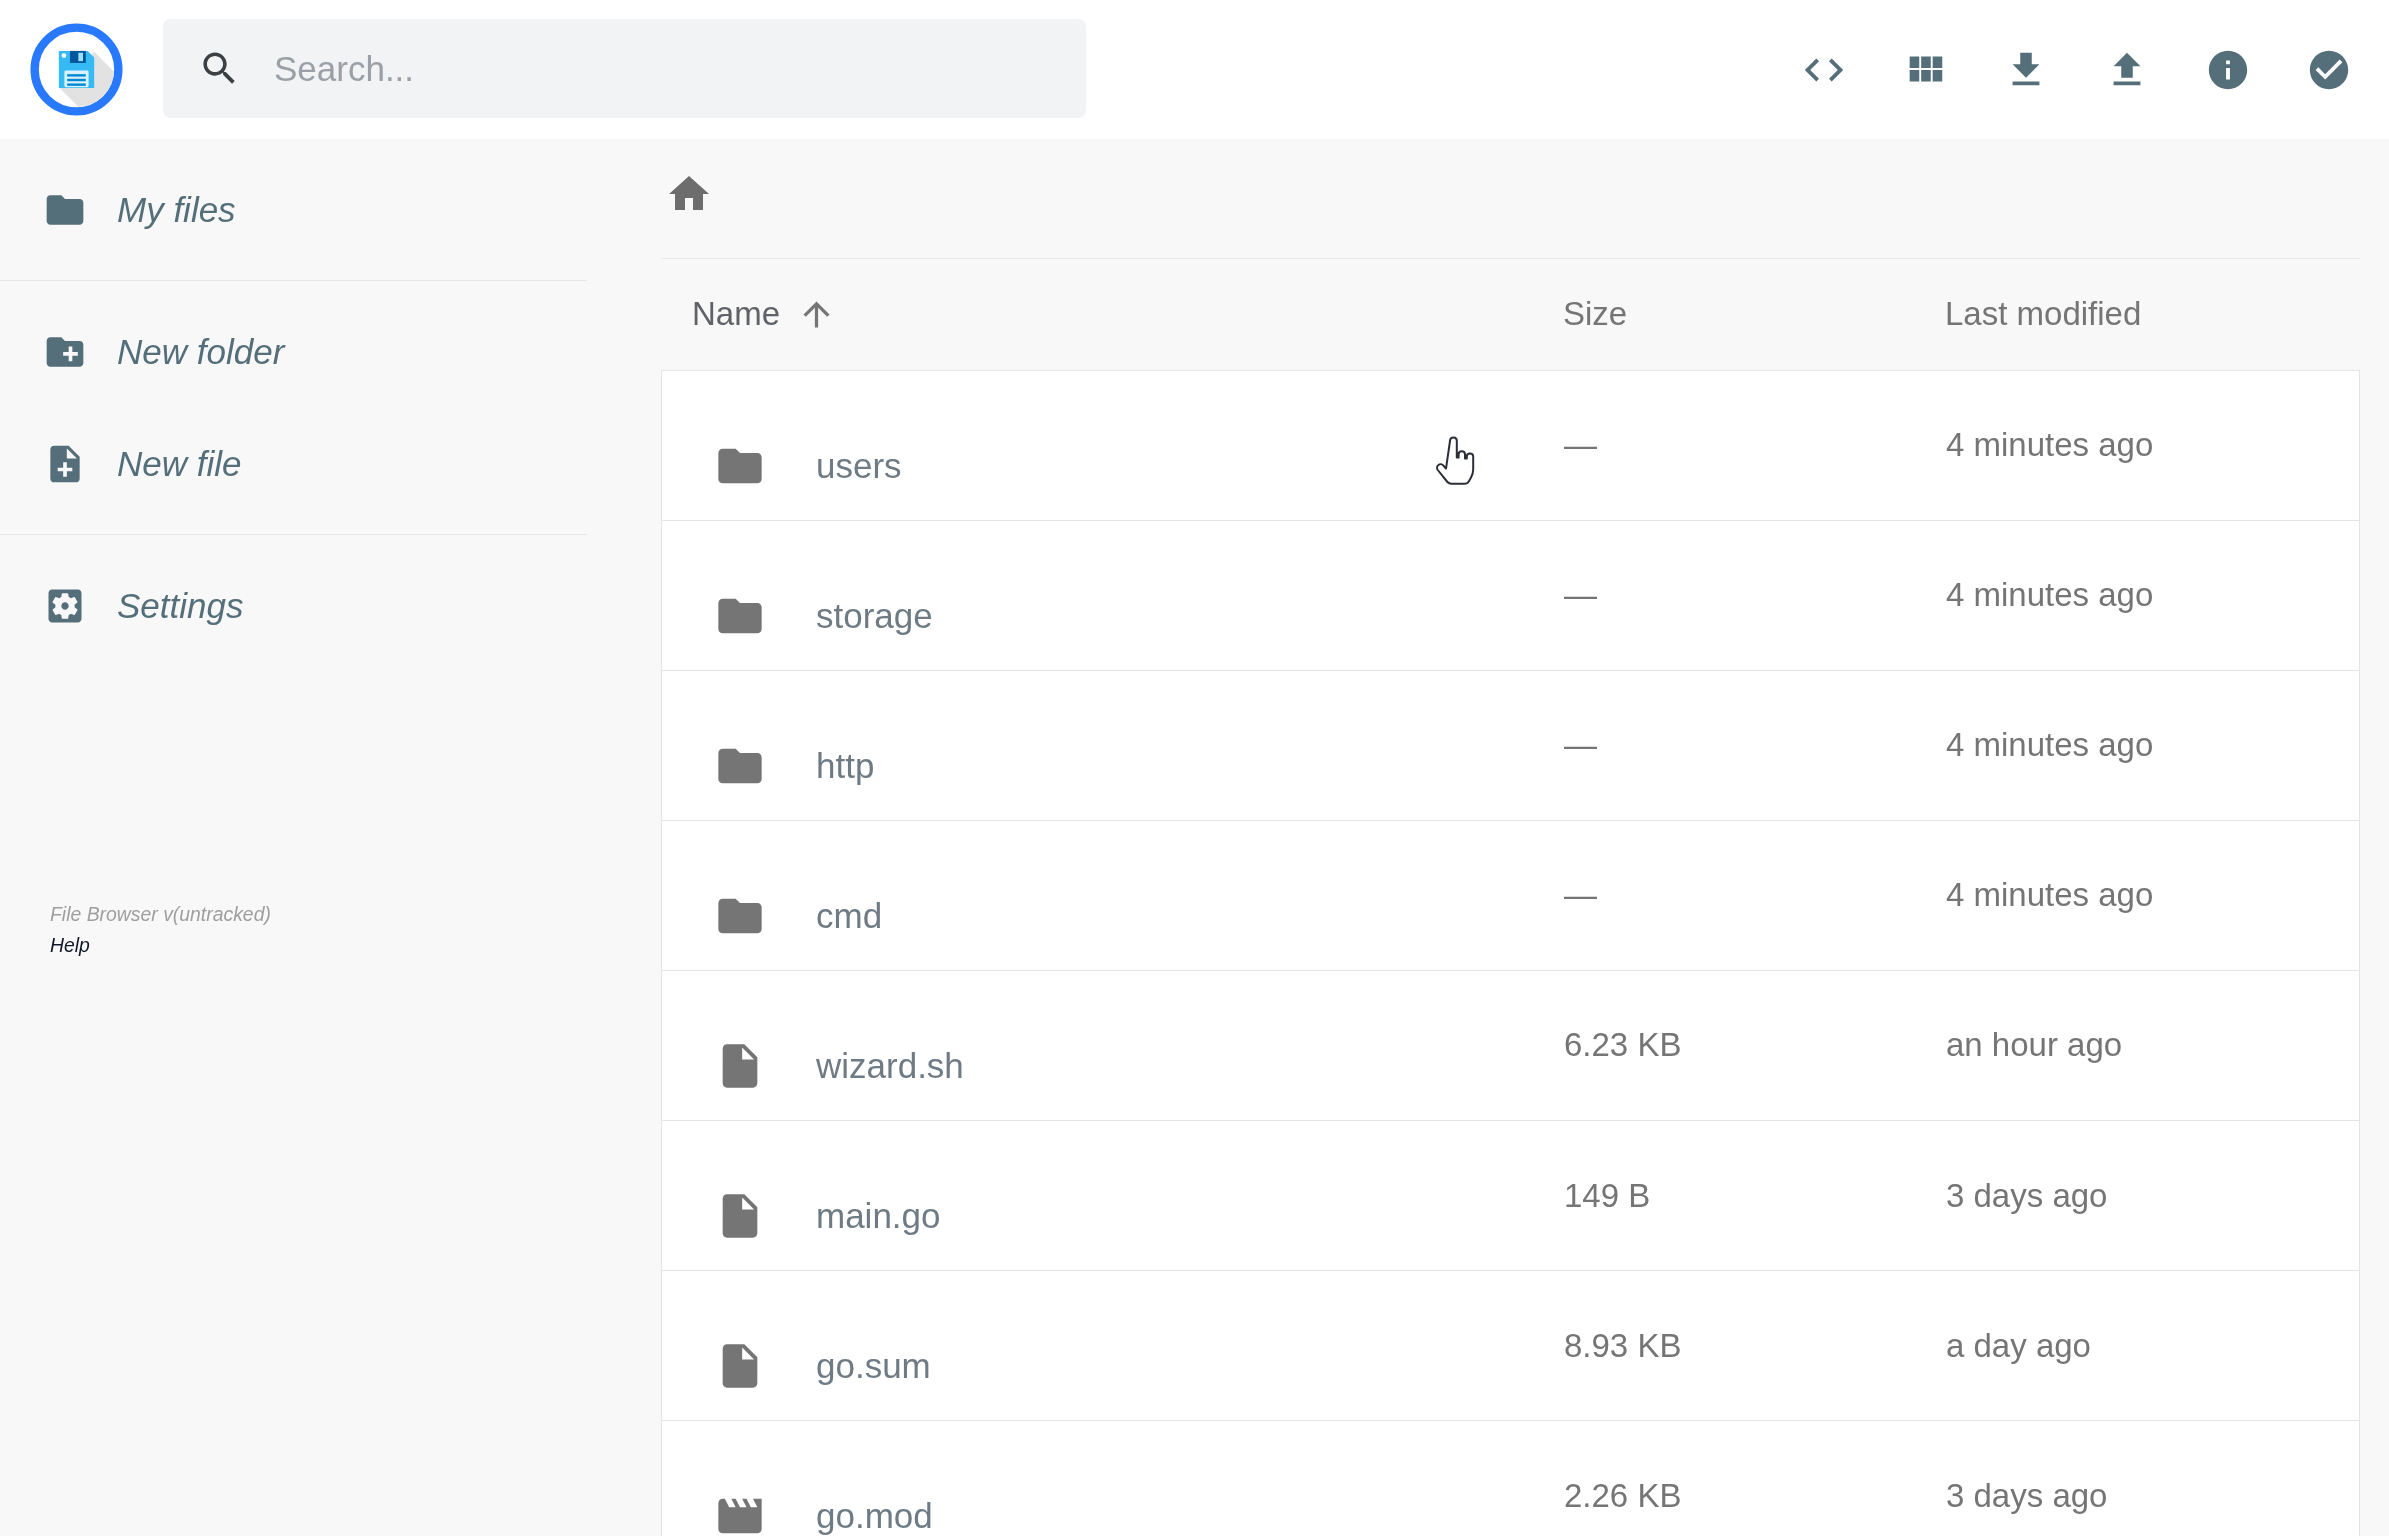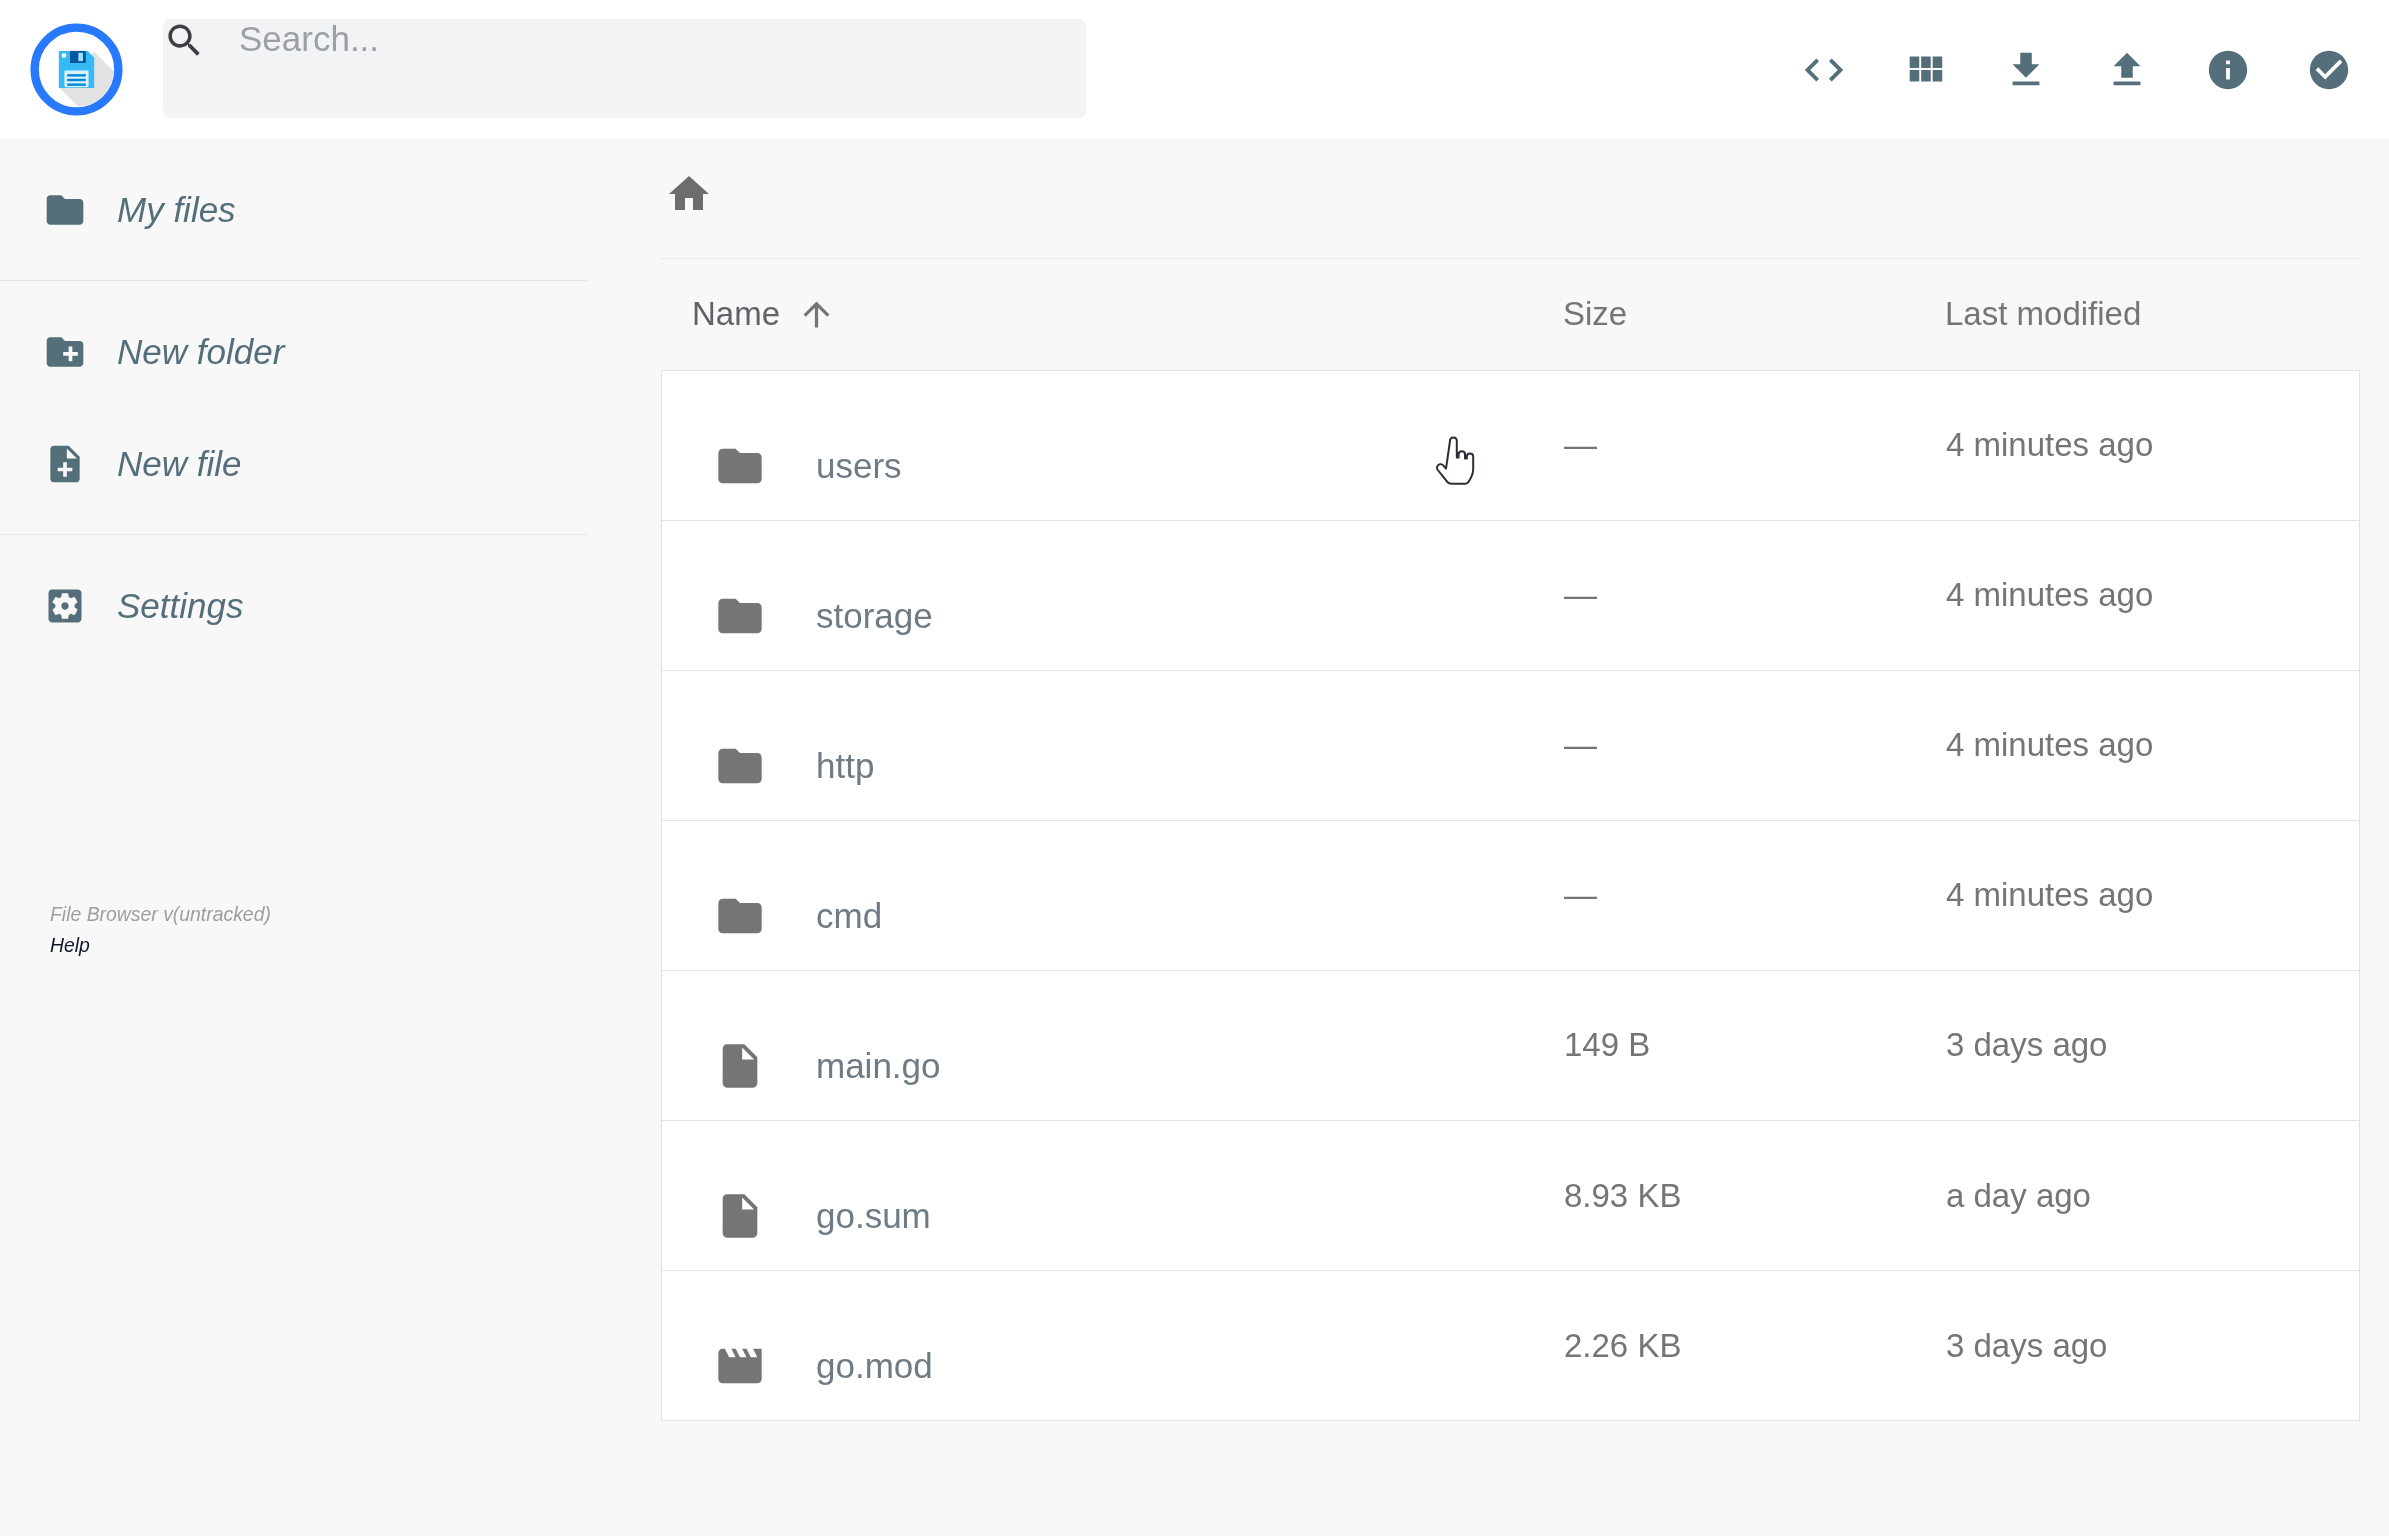--- a/index.html
+++ b/index.html
@@ -7,22 +7,22 @@
     width:2389px;height:1536px;position:relative;overflow:hidden;
     background:#f8f8f8;
     font-family:"Liberation Sans", sans-serif;
     -webkit-font-smoothing:antialiased;
   }
   
   .topbar{position:absolute;top:0;left:0;width:2389px;height:139px;background:#ffffff;}
   .logo{position:absolute;left:30px;top:23px;width:93px;height:93px;}
   .searchbar{
     position:absolute;left:163px;top:19.4px;width:923px;height:99px;
-    background:#f1f3f4;border-radius:7.4px;display:flex;align-items:flex-start;
-    box-sizing:border-box;gap:33px;cursor:text;
+    background:#f1f3f4;border-radius:7.4px;display:flex;align-items:center;
+    box-sizing:border-box;padding-left:35px;gap:33px;cursor:text;
   }
   .searchbar svg{width:43px;height:43px;fill:#3c4043;flex:0 0 auto;}
   .search-placeholder{font-size:35px;color:#9aa0a6;}
   .topbar-actions{
     position:absolute;right:37px;top:0;height:139px;
     display:flex;align-items:center;gap:55px;
   }
   .action-btn{background:none;border:none;padding:0;margin:0;cursor:pointer;line-height:0;}
   .action-btn svg{width:46px;height:46px;fill:#546e7a;}
   
@@ -221,20 +221,30 @@
     <div class="cell-name">
       <span class="ficon"><svg viewBox="0 0 24 24">
               <path d="M10 4H4c-1.1 0-1.99.9-1.99 2L2 18c0 1.1.9 2 2 2h16c1.1 0 2-.9 2-2V8c0-1.1-.9-2-2-2h-8l-2-2z"></path>
             </svg></span>
       <span class="fname">cmd</span>
     </div>
     <div class="cell-size">—</div>
     <div class="cell-modified">4 minutes ago</div>
   </div>
 
+  <div class="row">
+    <div class="cell-name">
+      <span class="ficon"><svg viewBox="0 0 24 24">
+              <path d="M6 2c-1.1 0-1.99.9-1.99 2L4 20c0 1.1.89 2 1.99 2H18c1.1 0 2-.9 2-2V8l-6-6H6zm7 7V3.5L18.5 9H13z"></path>
+            </svg></span>
+      <span class="fname">wizard.sh</span>
+    </div>
+    <div class="cell-size">6.23 KB</div>
+    <div class="cell-modified">an hour ago</div>
+  </div>
 
   <div class="row">
     <div class="cell-name">
       <span class="ficon"><svg viewBox="0 0 24 24">
               <path d="M6 2c-1.1 0-1.99.9-1.99 2L4 20c0 1.1.89 2 1.99 2H18c1.1 0 2-.9 2-2V8l-6-6H6zm7 7V3.5L18.5 9H13z"></path>
             </svg></span>
       <span class="fname">main.go</span>
     </div>
     <div class="cell-size">149 B</div>
     <div class="cell-modified">3 days ago</div>

